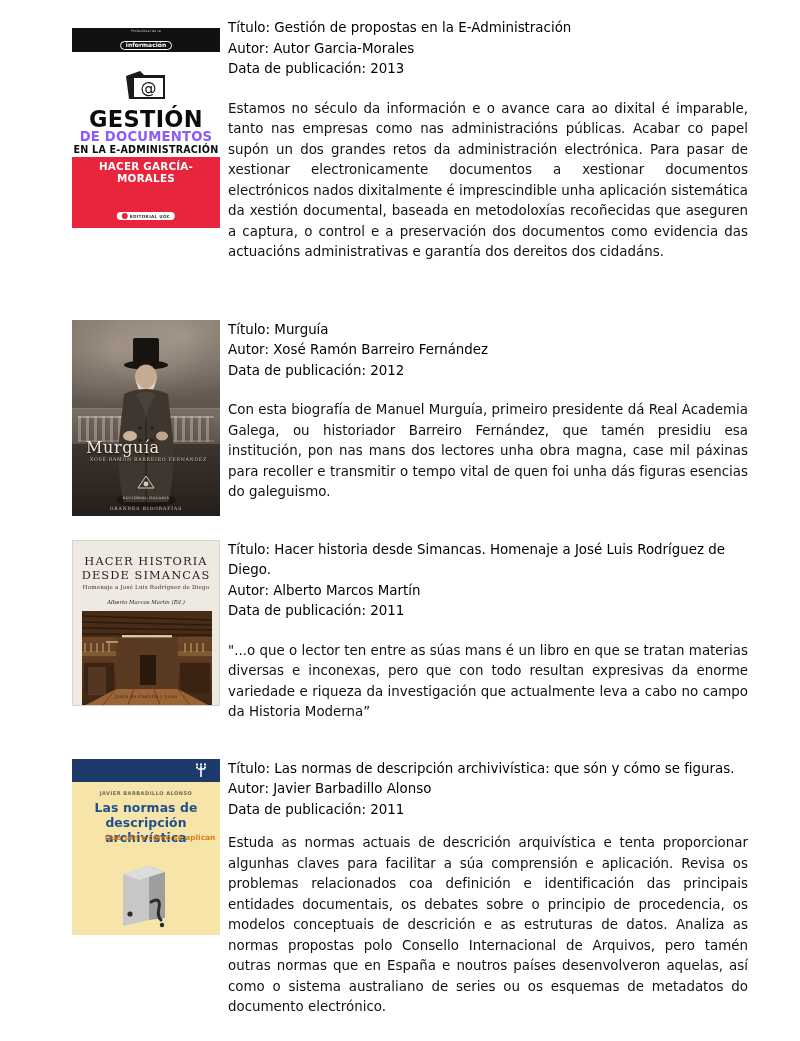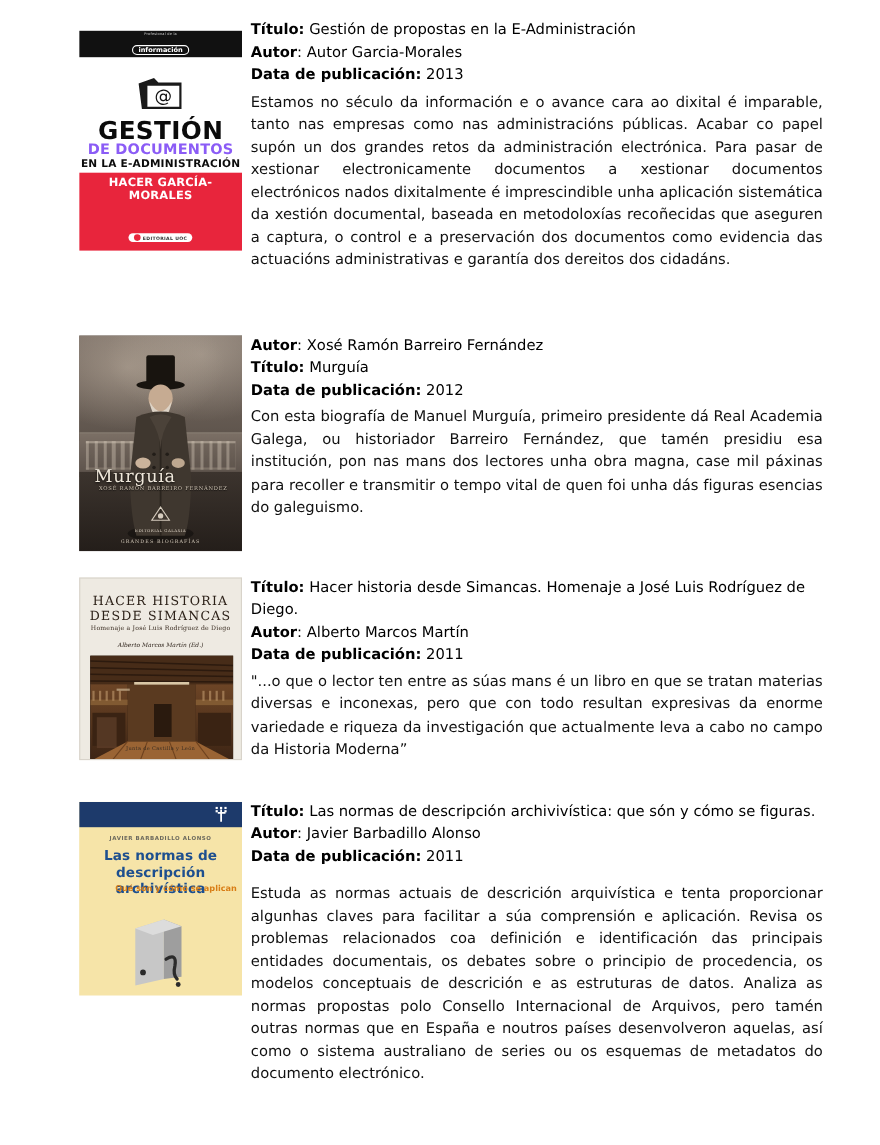--- a/index.html
+++ b/index.html
@@ -40,27 +40,27 @@
     padding-left: 1px;
     box-sizing: border-box;
   }
 
   .meta-line {
     font-size: 13.4px;
     line-height: 20.5px;
     color: #000;
     text-align: left;
   }
-  .meta-label { font-weight: bold; }
+  .meta-label { font-weight: normal; }
 
   .desc {
     font-size: 13.4px;
     line-height: 20.5px;
     text-align: justify;
-    margin-top: 4px;
+    margin-top: 19px;
     color: #111;
   }
 
   
   .cover1 {
     width: 148px;
     height: 210px;
     position: relative;
     background: #ffffff;
     font-family: "DejaVu Sans", "Liberation Sans", sans-serif;
@@ -415,26 +415,26 @@
             <path d="M11 1 L19 13 L3 13 Z" fill="none" stroke="#d6ccbe" stroke-width="1"></path>
             <circle cx="11" cy="9" r="2.4" fill="#d6ccbe"></circle>
           </svg>
           <span class="c2-pub-text">EDITORIAL GALAXIA</span>
         </div>
         <div class="c2-series">GRANDES BIOGRAFÍAS</div>
       </div>
     </div>
     <div class="entry-text-col">
       <div class="meta-line">
+        <span class="meta-label">Título:</span>
+        <span>Murguía</span>
+      </div>
+      <div class="meta-line">
         <span class="meta-label">Autor</span><span>:</span>
         <span>Xosé Ramón Barreiro Fernández</span>
-      </div>
-      <div class="meta-line">
-        <span class="meta-label">Título:</span>
-        <span>Murguía</span>
       </div>
       <div class="meta-line">
         <span class="meta-label">Data de publicación:</span>
         <span>2012</span>
       </div>
       <div class="desc">Con esta biografía de Manuel Murguía, primeiro presidente dá Real Academia Galega, ou historiador Barreiro Fernández, que tamén presidiu esa institución, pon nas mans dos lectores unha obra magna, case mil páxinas para recoller e transmitir o tempo vital de quen foi unha dás figuras esencias do galeguismo.</div>
     </div>
   </div>
 
   <div class="entry" style="margin-top:24px;">

